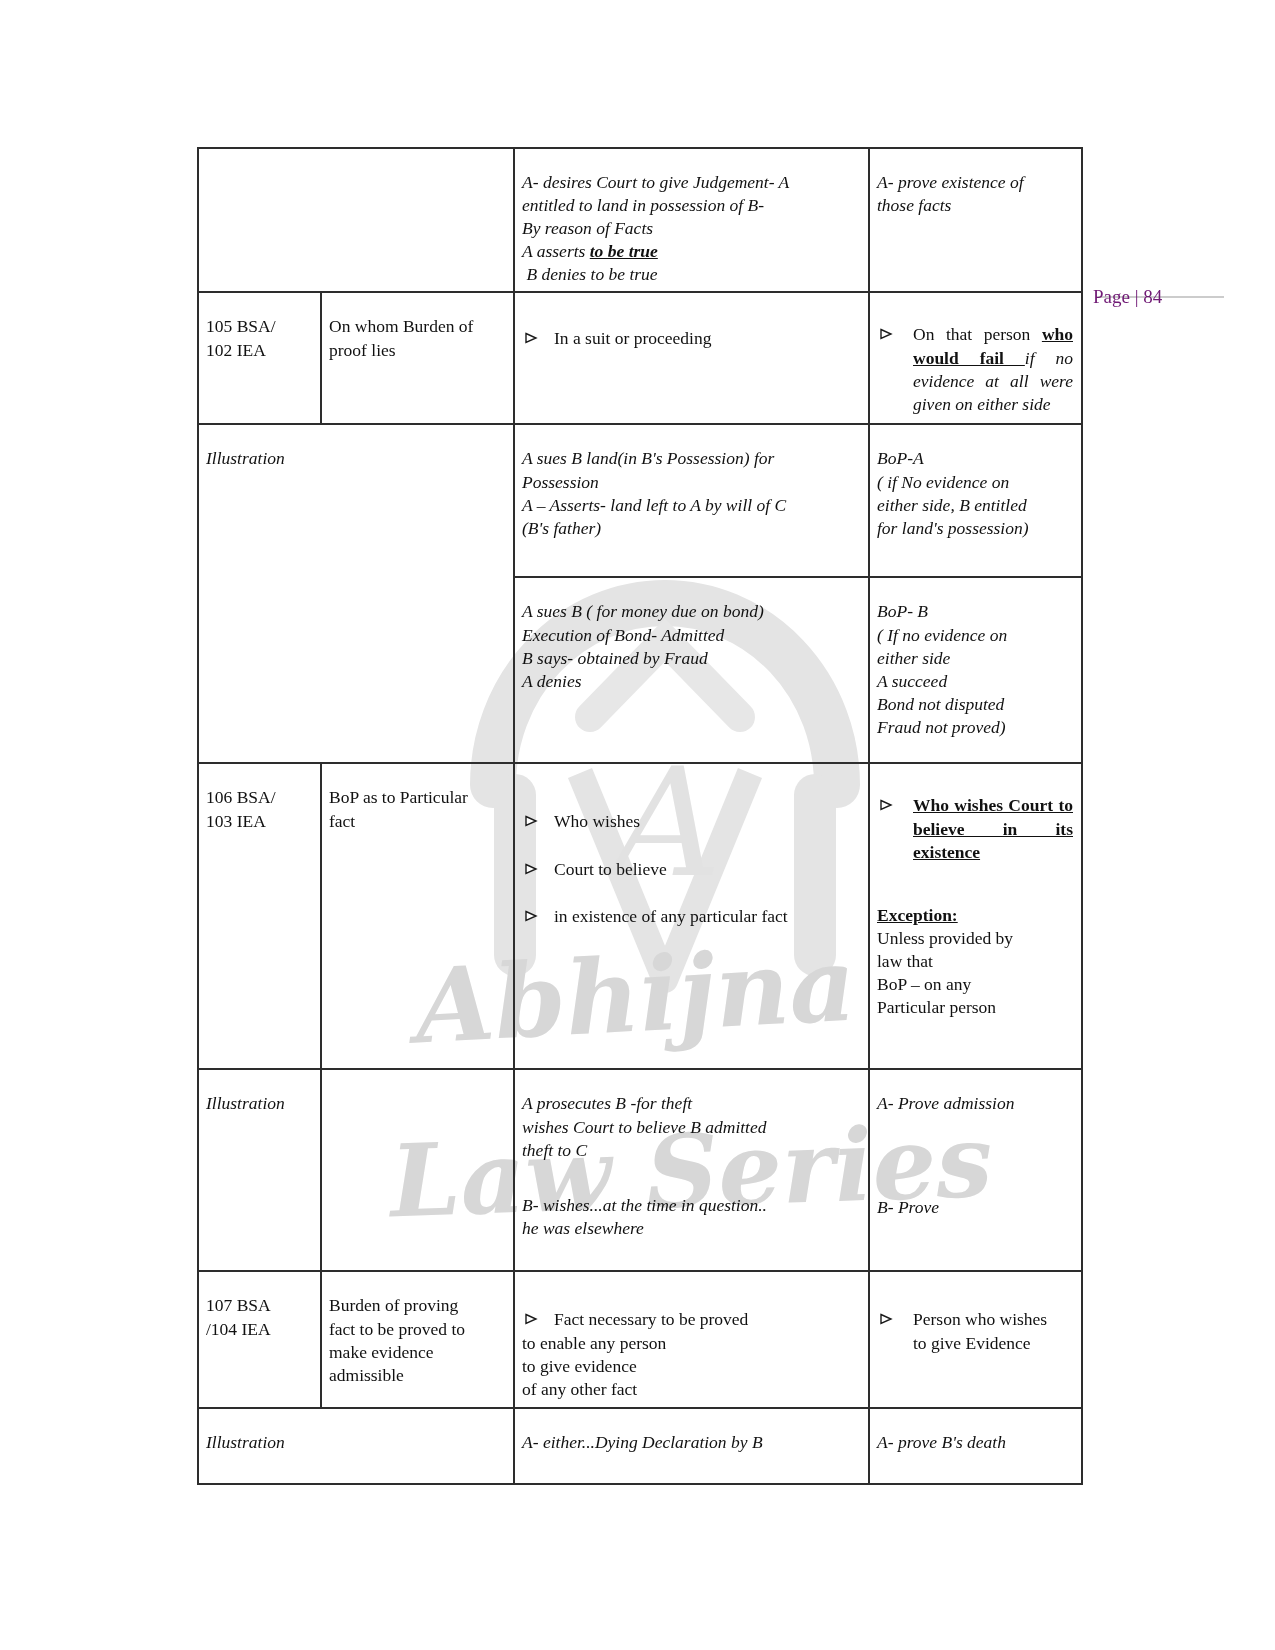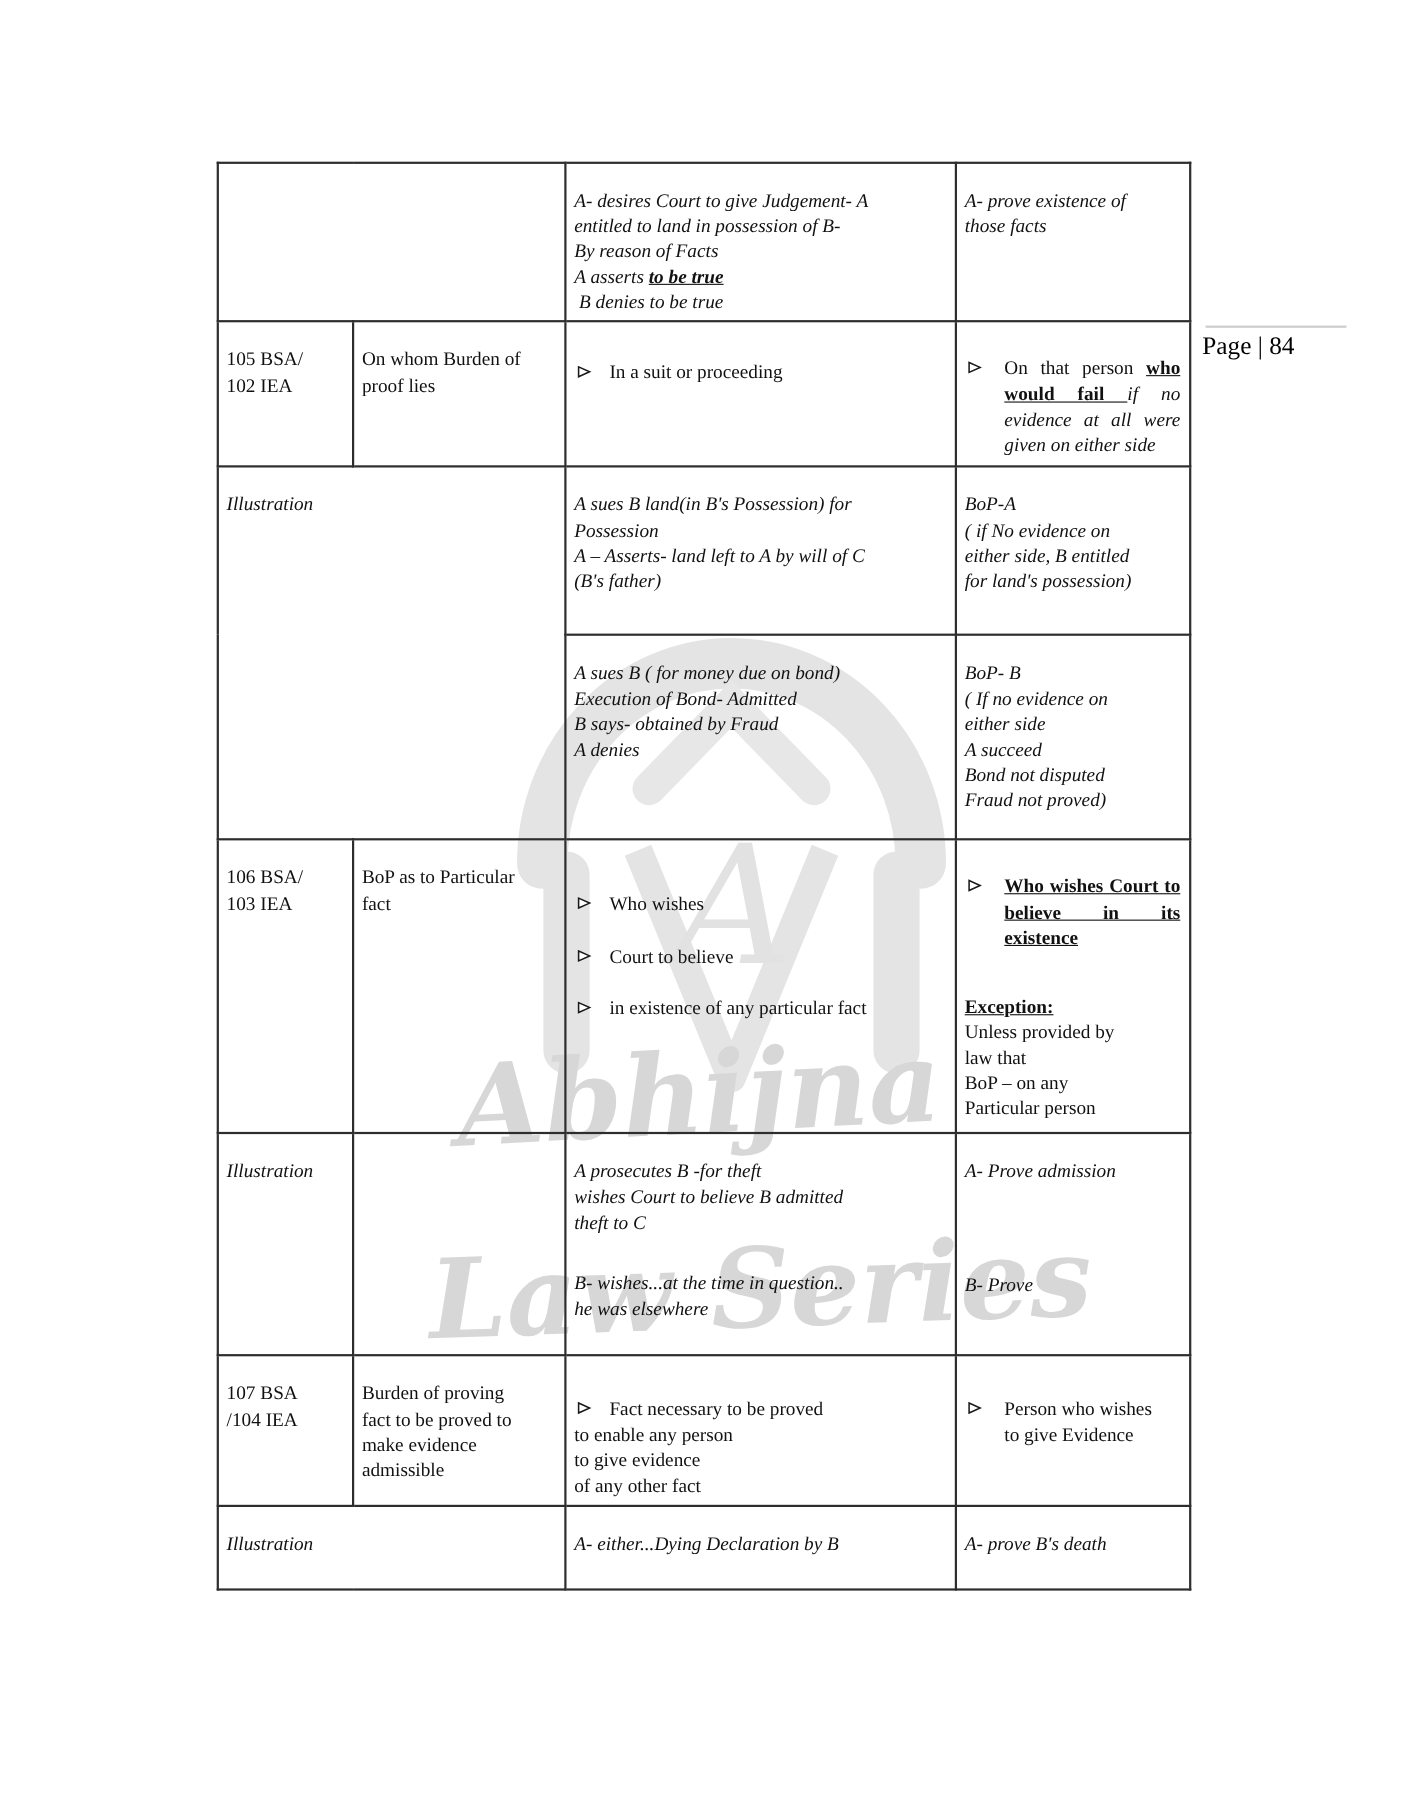--- a/index.html
+++ b/index.html
@@ -19,40 +19,40 @@
     font-style:italic;
     font-weight:600;
     color:#d7d7d7;
     white-space:nowrap;
   }
   .wm-brand{left:415px;top:935px;font-size:102px;transform:rotate(-3deg);}
   .wm-series{left:390px;top:1112px;font-size:100px;transform:rotate(-2deg);}
   .wm-emblem{position:absolute;left:455px;top:395px;}
   
   .pn-rule{position:absolute;left:1096px;top:296px;width:128px;height:2px;background:#cccccc;}
-  .pn-text{position:absolute;left:1093px;top:302px;font-size:23px;color:#000000;}
+  .pn-text{position:absolute;left:1093px;top:286px;font-size:19px;color:#701a75;}
   
   table.grid{
     position:absolute;left:197px;top:147px;z-index:1;
     width:884px;
     border-collapse:collapse;
     table-layout:fixed;
   }
   table.grid td{
     border:2px solid #2d2d2d;
     vertical-align:top;
     padding:22px 8px 5px 7px;
     font-size:17.5px;
     line-height:1.32;
     background:transparent;
     word-wrap:break-word;
   }
   tr.rA{height:128px;} tr.rB{height:132px;}
   tr.rC1{height:153px;} tr.rC2{height:186px;}
-  tr.rD{height:267px;} tr.rE{height:202px;}
+  tr.rD{height:306px;} tr.rE{height:202px;}
   tr.rF{height:137px;} tr.rG{height:76px;}
   .pre{white-space:pre-wrap;}
   .it{font-style:italic;}
   .b{font-weight:bold;text-decoration:underline;}
   .justify{text-align:justify;}
   .underline{text-decoration:underline;}
   
   .bullet-line{display:flex;align-items:flex-start;}
   .bullet-ic{flex:0 0 auto;margin:5px 16px 0 2px;line-height:0;}
   .bullet-hang{position:relative;padding-left:36px;}

